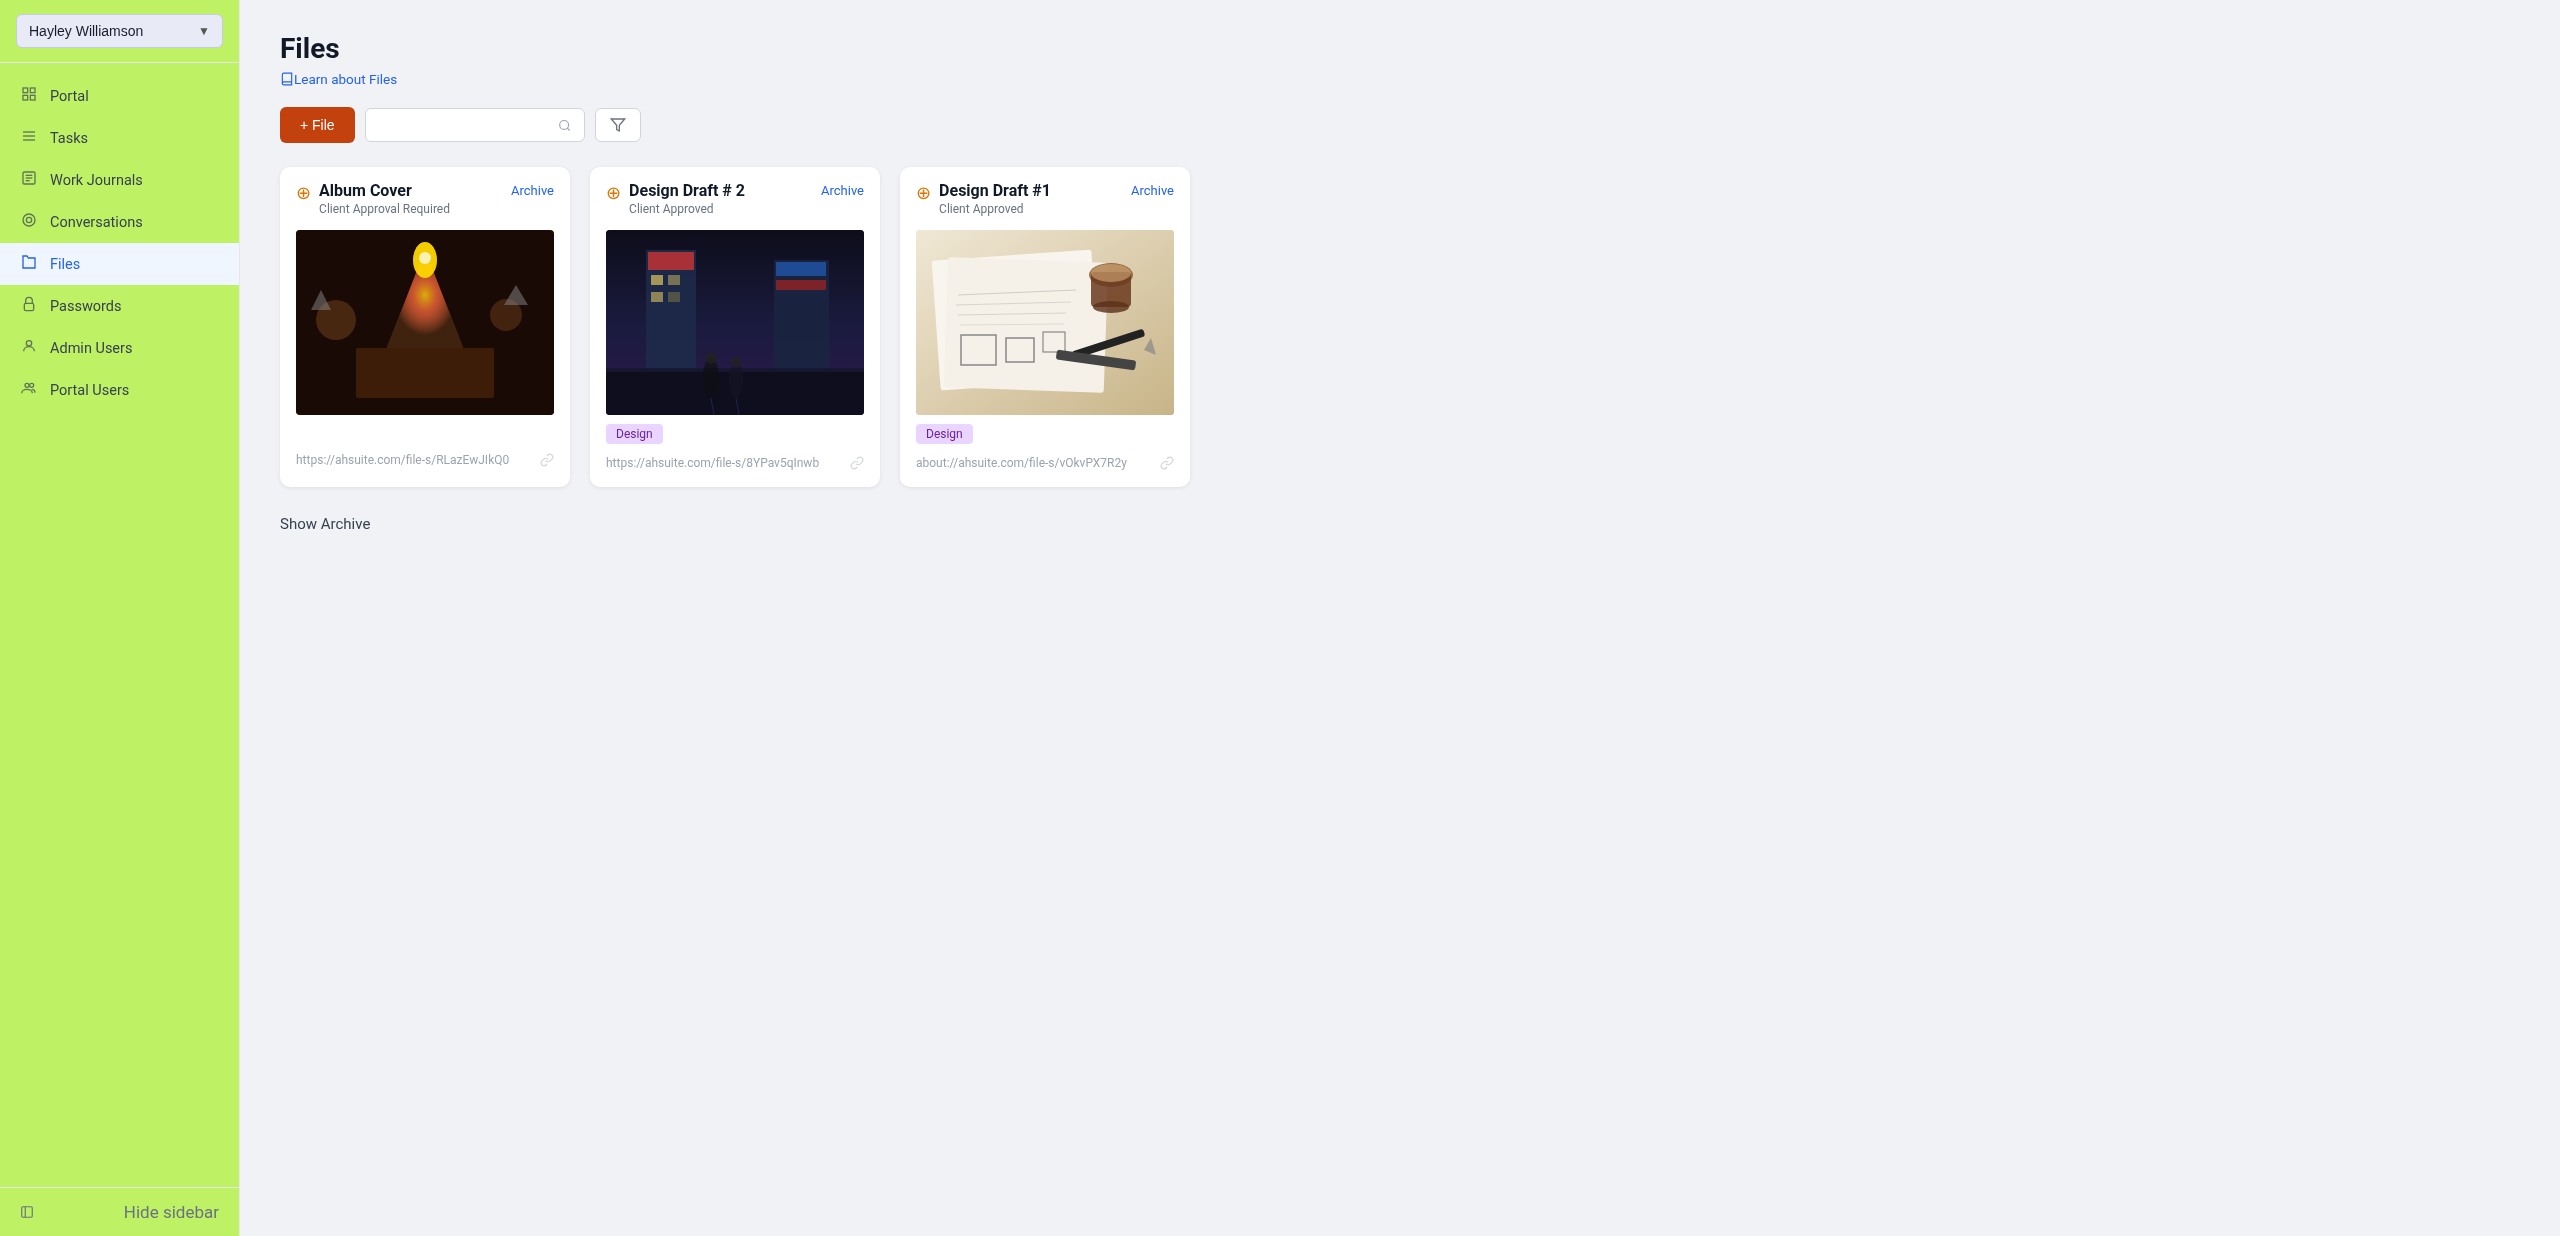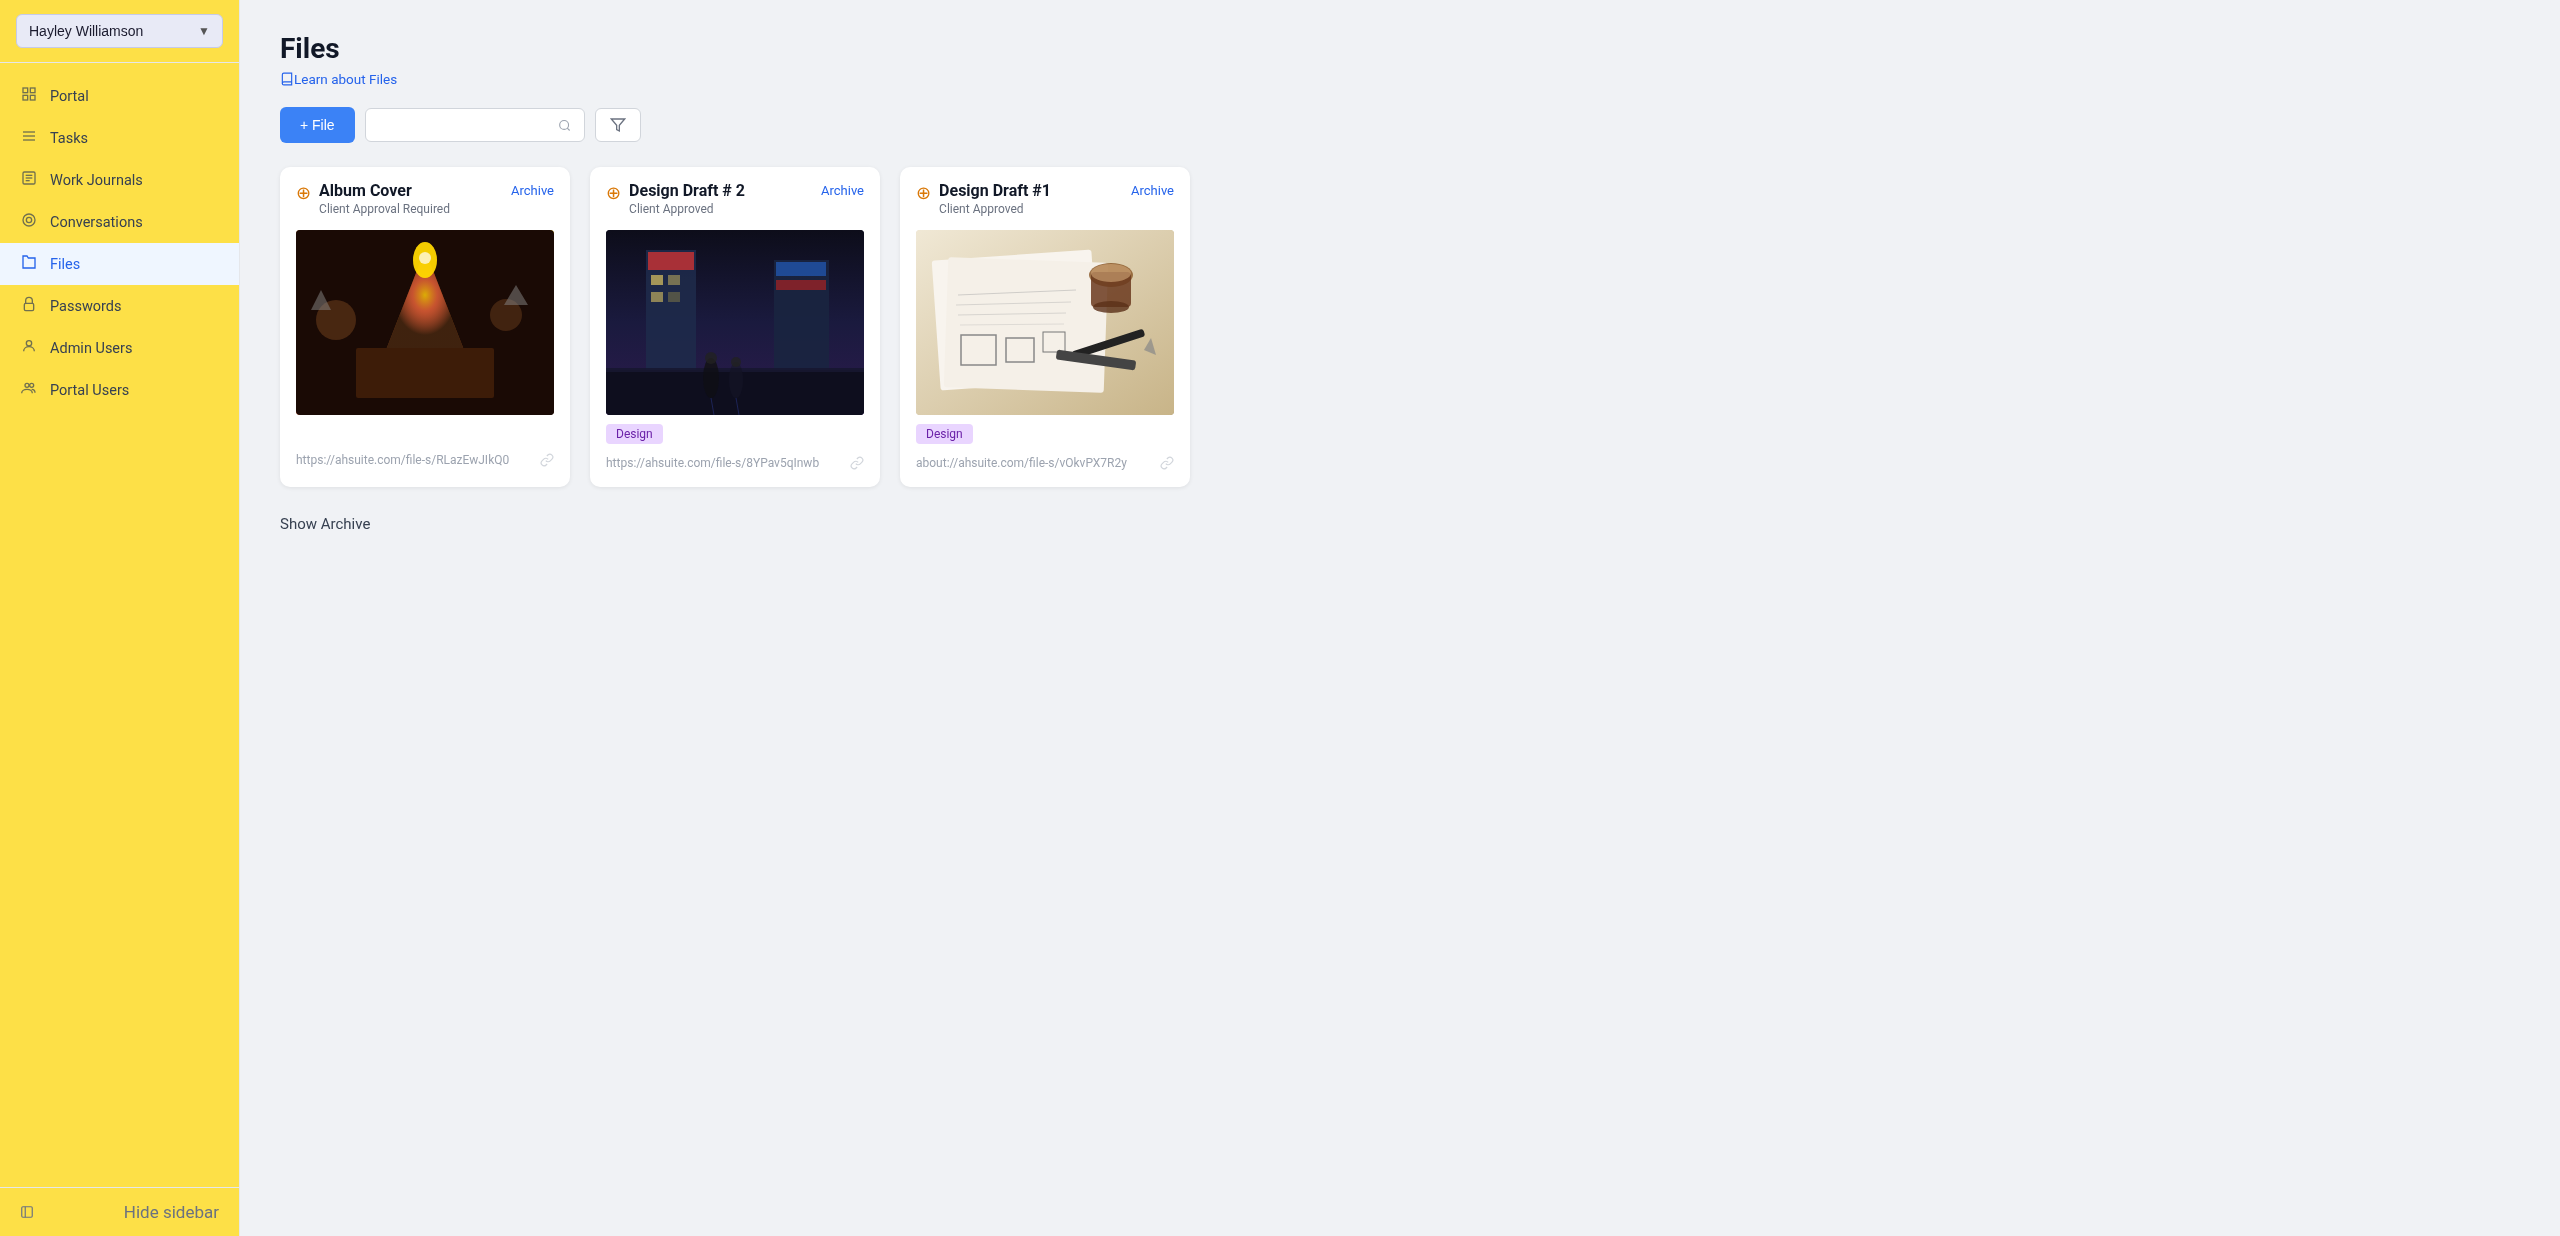--- a/index.html
+++ b/index.html
@@ -2,21 +2,21 @@
 <html><head>
   <meta charset="utf-8">
   <style>
     * { box-sizing: border-box; margin: 0; padding: 0; }
     body { font-family: -apple-system, BlinkMacSystemFont, 'Segoe UI', Roboto, sans-serif; background: #f0f2f5; display: flex; height: 100vh; overflow: hidden; }
 
     
     .sidebar {
       width: 240px;
       min-width: 240px;
-      background: #fde047;
+      background: #bef264;
       border-right: 1px solid #e5e7eb;
       display: flex;
       flex-direction: column;
       height: 100vh;
     }
     .sidebar-header {
       padding: 14px 16px;
       border-bottom: 1px solid #e5e7eb;
     }
     .user-selector {
@@ -94,21 +94,21 @@
     .toolbar {
       display: flex;
       align-items: center;
       gap: 10px;
       margin-bottom: 24px;
     }
     .btn-add-file {
       display: flex;
       align-items: center;
       gap: 6px;
-      background: #3b82f6;
+      background: #c2410c;
       color: #fff;
       border: none;
       border-radius: 6px;
       padding: 10px 20px;
       font-size: 14px;
       font-weight: 500;
       cursor: pointer;
     }
     .search-box {
       display: flex;

